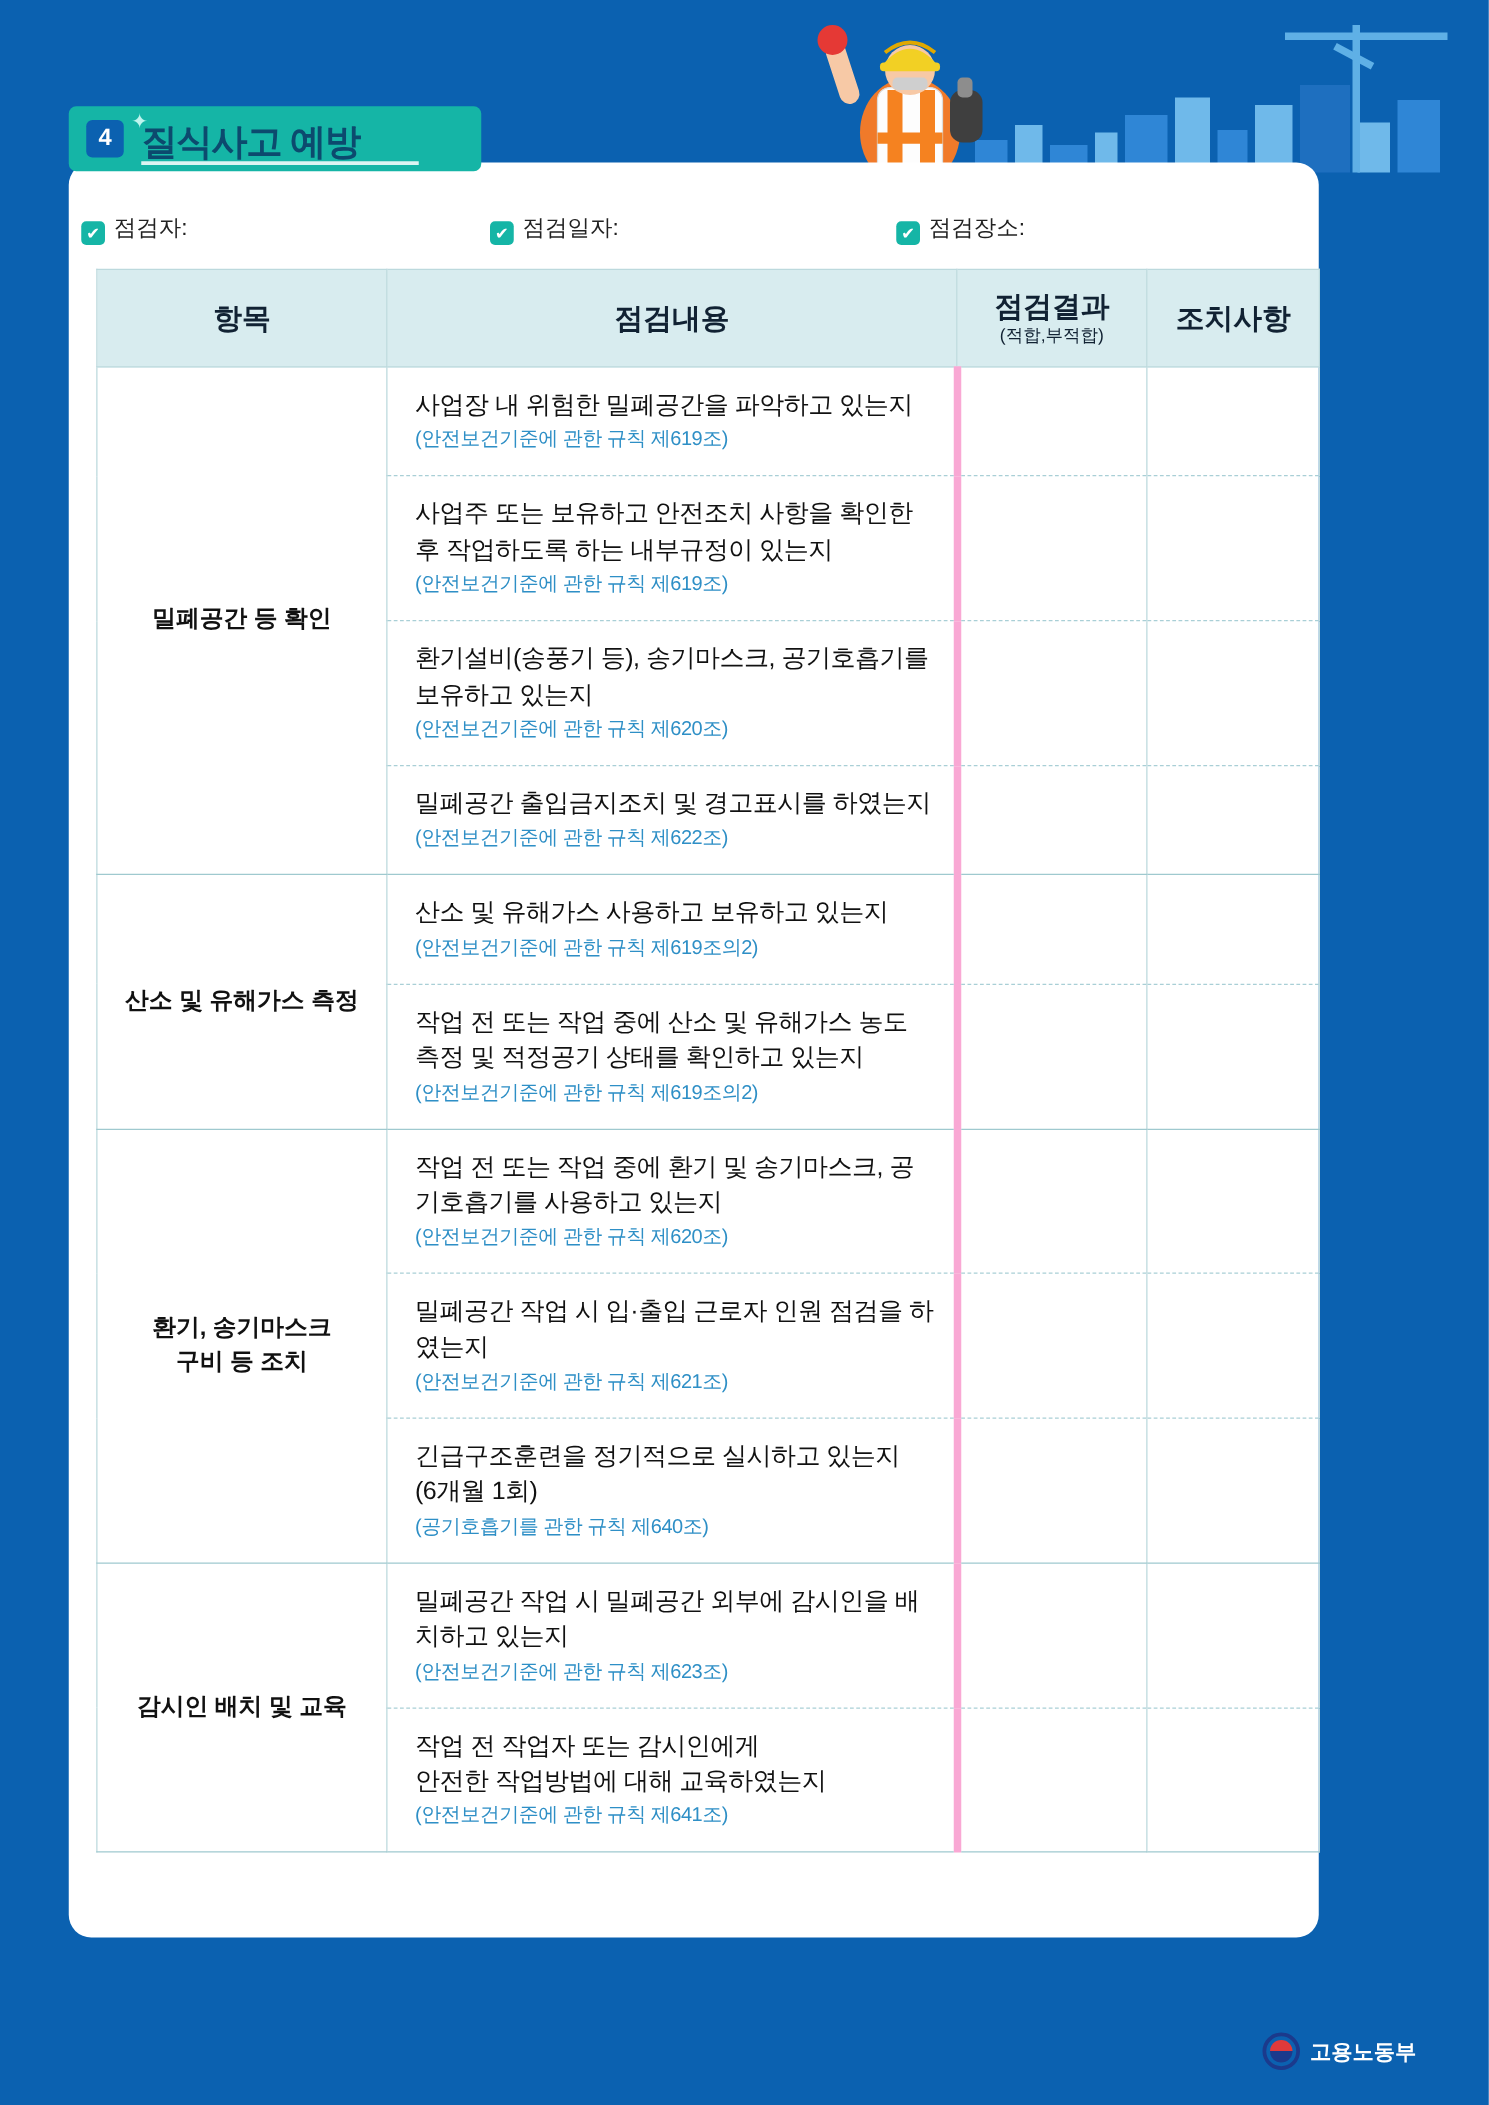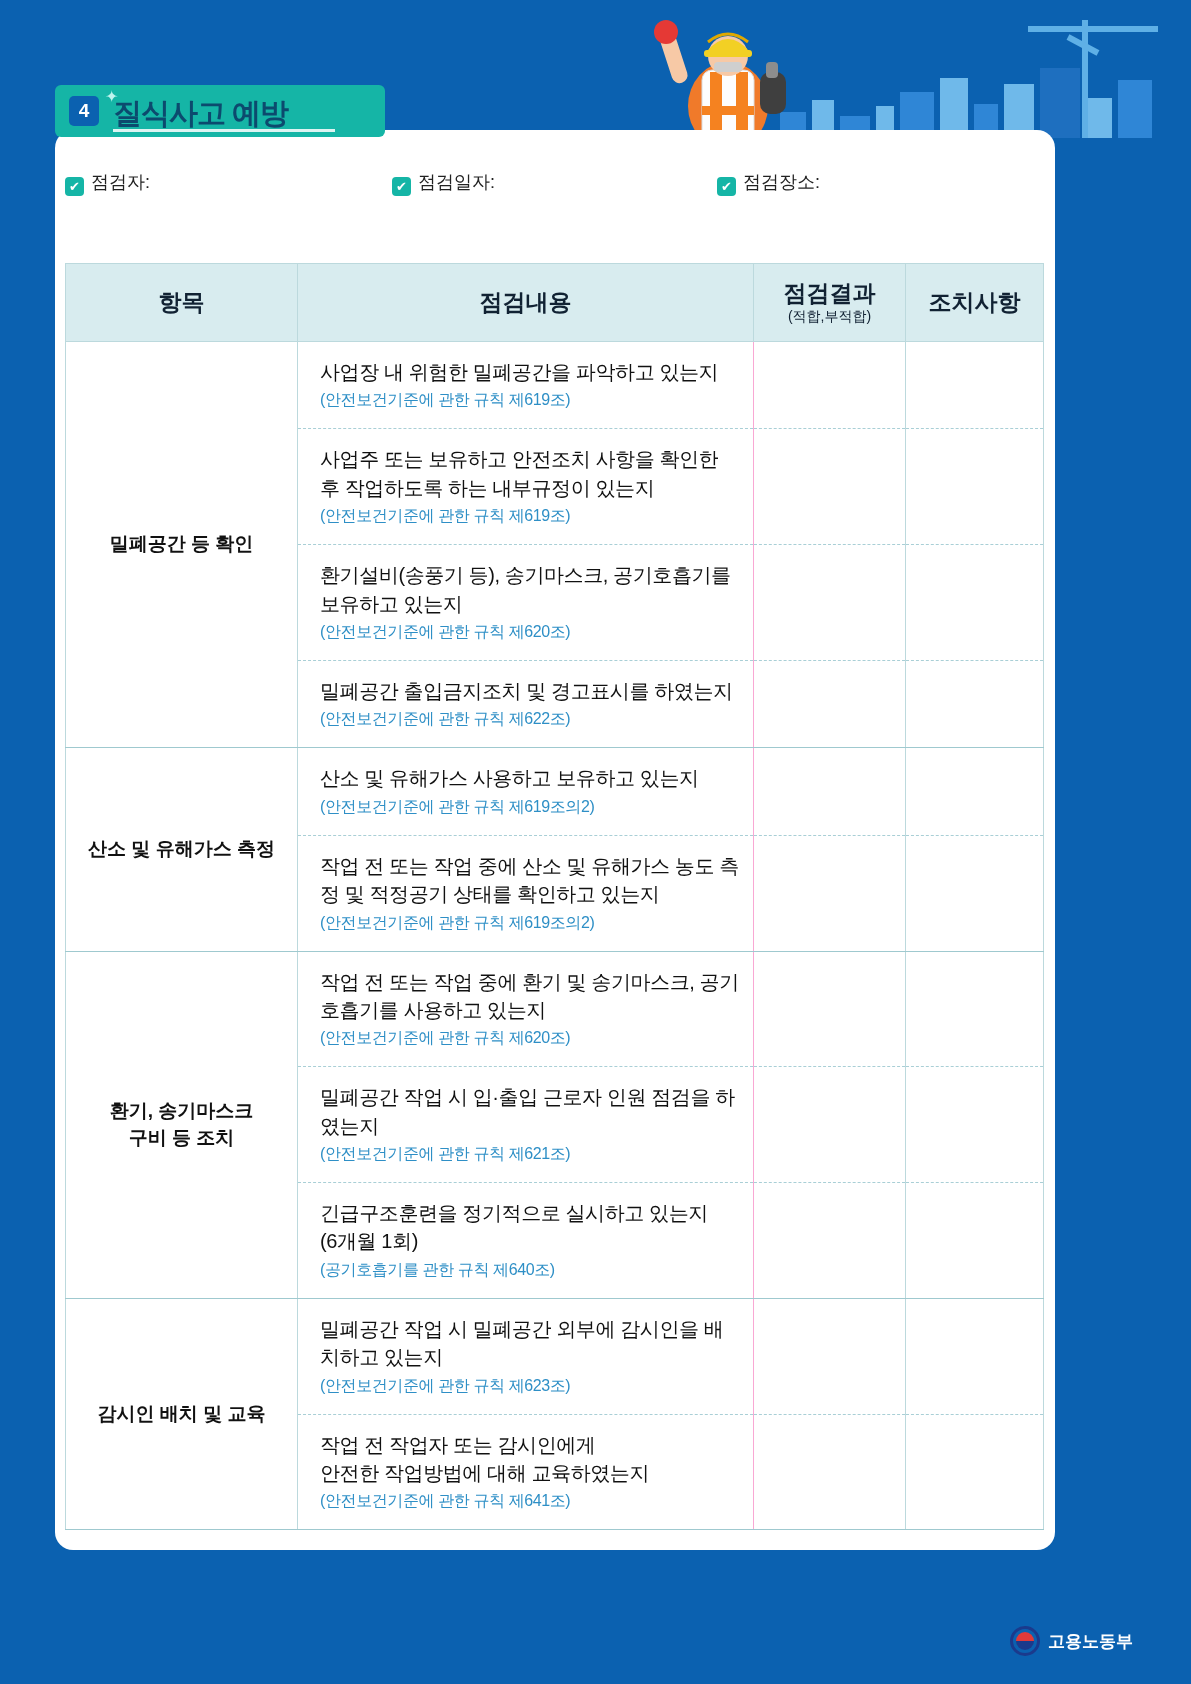--- a/index.html
+++ b/index.html
@@ -54,41 +54,41 @@
     display:inline-block; width:19px; height:19px; border-radius:4px;
     background:#15b5a6; color:#fff; font-size:13px; line-height:19px; text-align:center;
     margin-right:7px; vertical-align:-3px;
   }
   .meta .m1 { left:0; }
   .meta .m2 { left:327px; }
   .meta .m3 { left:652px; }
 
   
   table.chk-table {
-    position:absolute; left:65px; top:215px; width:978px;
-    border-collapse:collapse; table-layout:fixed;margin-top:48px;
+    position:absolute; left:77px; top:215px; width:978px;
+    border-collapse:collapse; table-layout:fixed;
   }
   table.chk-table th {
     background:#d8ecef; color:#123; font-weight:bold;
     border:1px solid #bcd9dd; height:78px; font-size:23px;
   }
   table.chk-table th.small-sub { line-height:1.25; }
   table.chk-table th .sub { display:block; font-size:14px; font-weight:normal; }
   col.c1 { width:232px; }
   col.c2 { width:456px; }
   col.c3 { width:152px; }
   col.c4 { width:138px; }
 
   td.cat {
     border-left:1px solid #bcd9dd; border-right:1px solid #bcd9dd;
     border-bottom:1px solid #9fc9cf;
     text-align:center; font-size:19px; font-weight:bold; color:#111; line-height:1.4;
   }
   td.content {
-    border-right:1px solid #f9a8d4;
+    border-right:6px solid #f9a8d4;
     border-bottom:1px dashed #a9cfd6;
     padding:16px 14px 16px 22px; vertical-align:middle;
   }
   td.content.grp-end { border-bottom:1px solid #9fc9cf; }
   td.blank {
     border-right:1px solid #bcd9dd;
     border-bottom:1px dashed #a9cfd6;
   }
   td.blank.grp-end { border-bottom:1px solid #9fc9cf; }
   tr.last td { border-bottom:1px solid #bcd9dd; }

